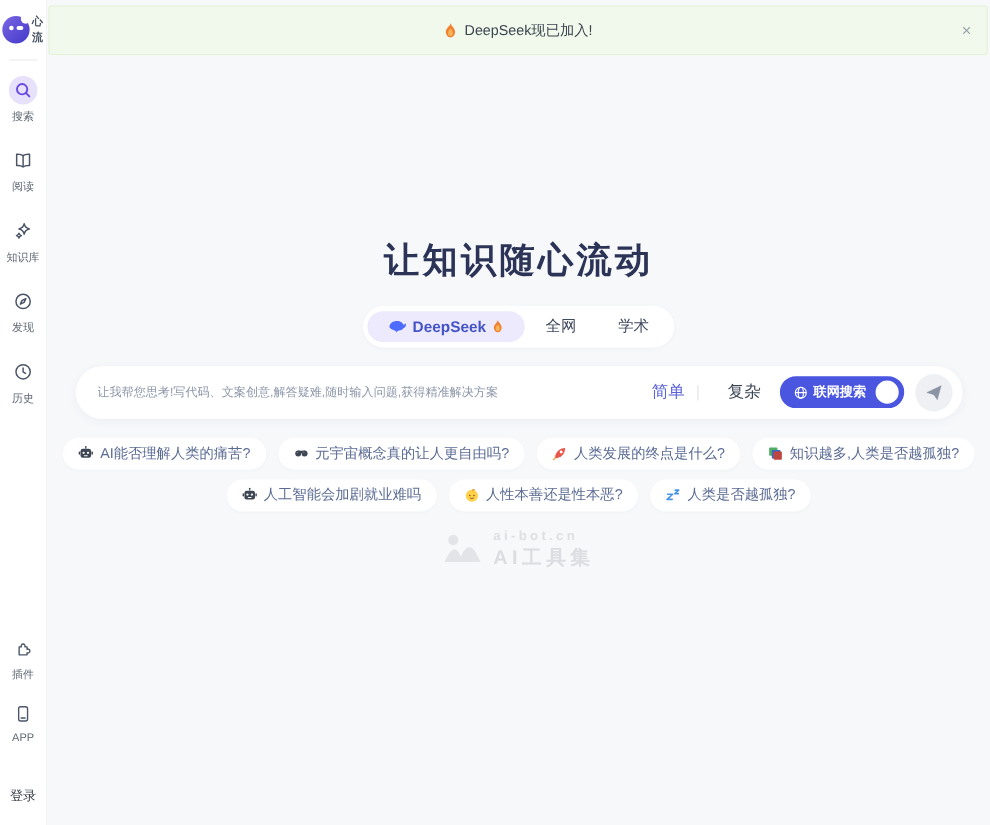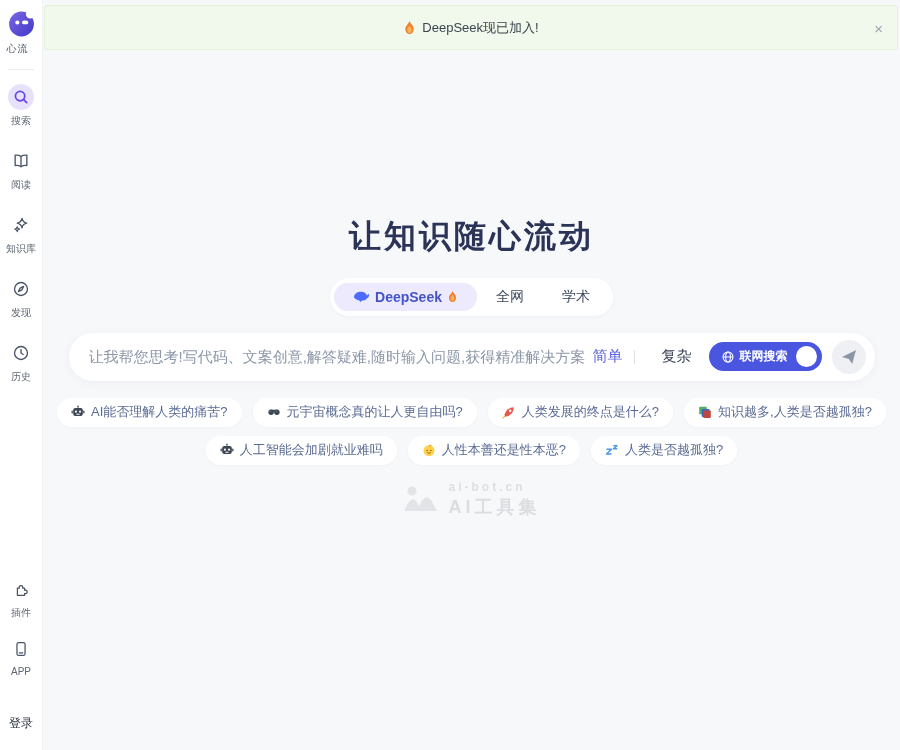--- a/index.html
+++ b/index.html
@@ -8,21 +8,21 @@
     font-family:"Liberation Sans","DejaVu Sans",sans-serif;
     display:flex; background:#ffffff; color:#333;
   }
   
   .sidebar {
     width:43px; flex-shrink:0; background:#fff;
     border-right:1px solid #f1f2f4;
     display:flex; flex-direction:column; align-items:center;
     padding:9px 0 18px 0;
   }
-  .logo-block { display:flex; flex-direction:column; align-items:flex-start; cursor:pointer; }
+  .logo-block { display:flex; align-items:flex-end; cursor:pointer;font-weight:bold; }
   .logo-label { font-size:10px; color:#4b5563; margin-top:4px; letter-spacing:1px; }
   .side-divider { width:26px; height:1px; background:#ececf0; margin:13px 0 14px 0; }
   .nav-item { display:flex; flex-direction:column; align-items:center; margin-bottom:20px; cursor:pointer; }
   .nav-icon-wrap { width:26px; height:26px; border-radius:8px; display:flex; align-items:center; justify-content:center; }
   .nav-item.active .nav-icon-wrap { background:#e7e1fb; border-radius:13px; }
   .nav-label { font-size:10px; color:#5f6673; margin-top:4px; white-space:nowrap; }
   .side-bottom { margin-top:auto; display:flex; flex-direction:column; align-items:center; }
   .side-bottom .nav-item { margin-bottom:16px; }
   .login-link { font-size:12px; color:#2f3440; cursor:pointer; margin-top:22px; }
   
@@ -51,21 +51,21 @@
     border-radius:15px; font-size:14px; color:#3f4a5f; cursor:pointer; white-space:nowrap;
   }
   .tab.active { background:#eceafc; color:#4553c9; font-weight:bold; }
   
   .searchbar {
     margin-top:17px; width:806px; height:48px; background:#fff; border-radius:24px;
     display:flex; align-items:center; padding:0 9px 0 20px;
     box-shadow:0 2px 10px rgba(40,50,90,0.05);
   }
   .search-input {
-    flex:1; border:none; outline:none; font-size:15px; color:#3c4556;
+    flex:1; border:none; outline:none; font-size:11px; color:#3c4556;
     font-family:"Liberation Sans","DejaVu Sans",sans-serif; background:transparent;
   }
   .search-input::placeholder { color:#8d97a9; }
   .mode-simple { font-size:15px; color:#5a63d8; cursor:pointer; white-space:nowrap; }
   .mode-divider { width:1px; height:14px; background:#dde1e8; margin:0 11px; }
   .mode-complex { font-size:15px; color:#3c4556; cursor:pointer; white-space:nowrap;margin-left:16px; }
   .web-toggle {
     margin-left:17px; height:29px; border-radius:15px; background:#4a56df;
     display:flex; align-items:center; padding:0 3px 0 10px; gap:5px; cursor:pointer;
     border:2px solid #4a56df;

